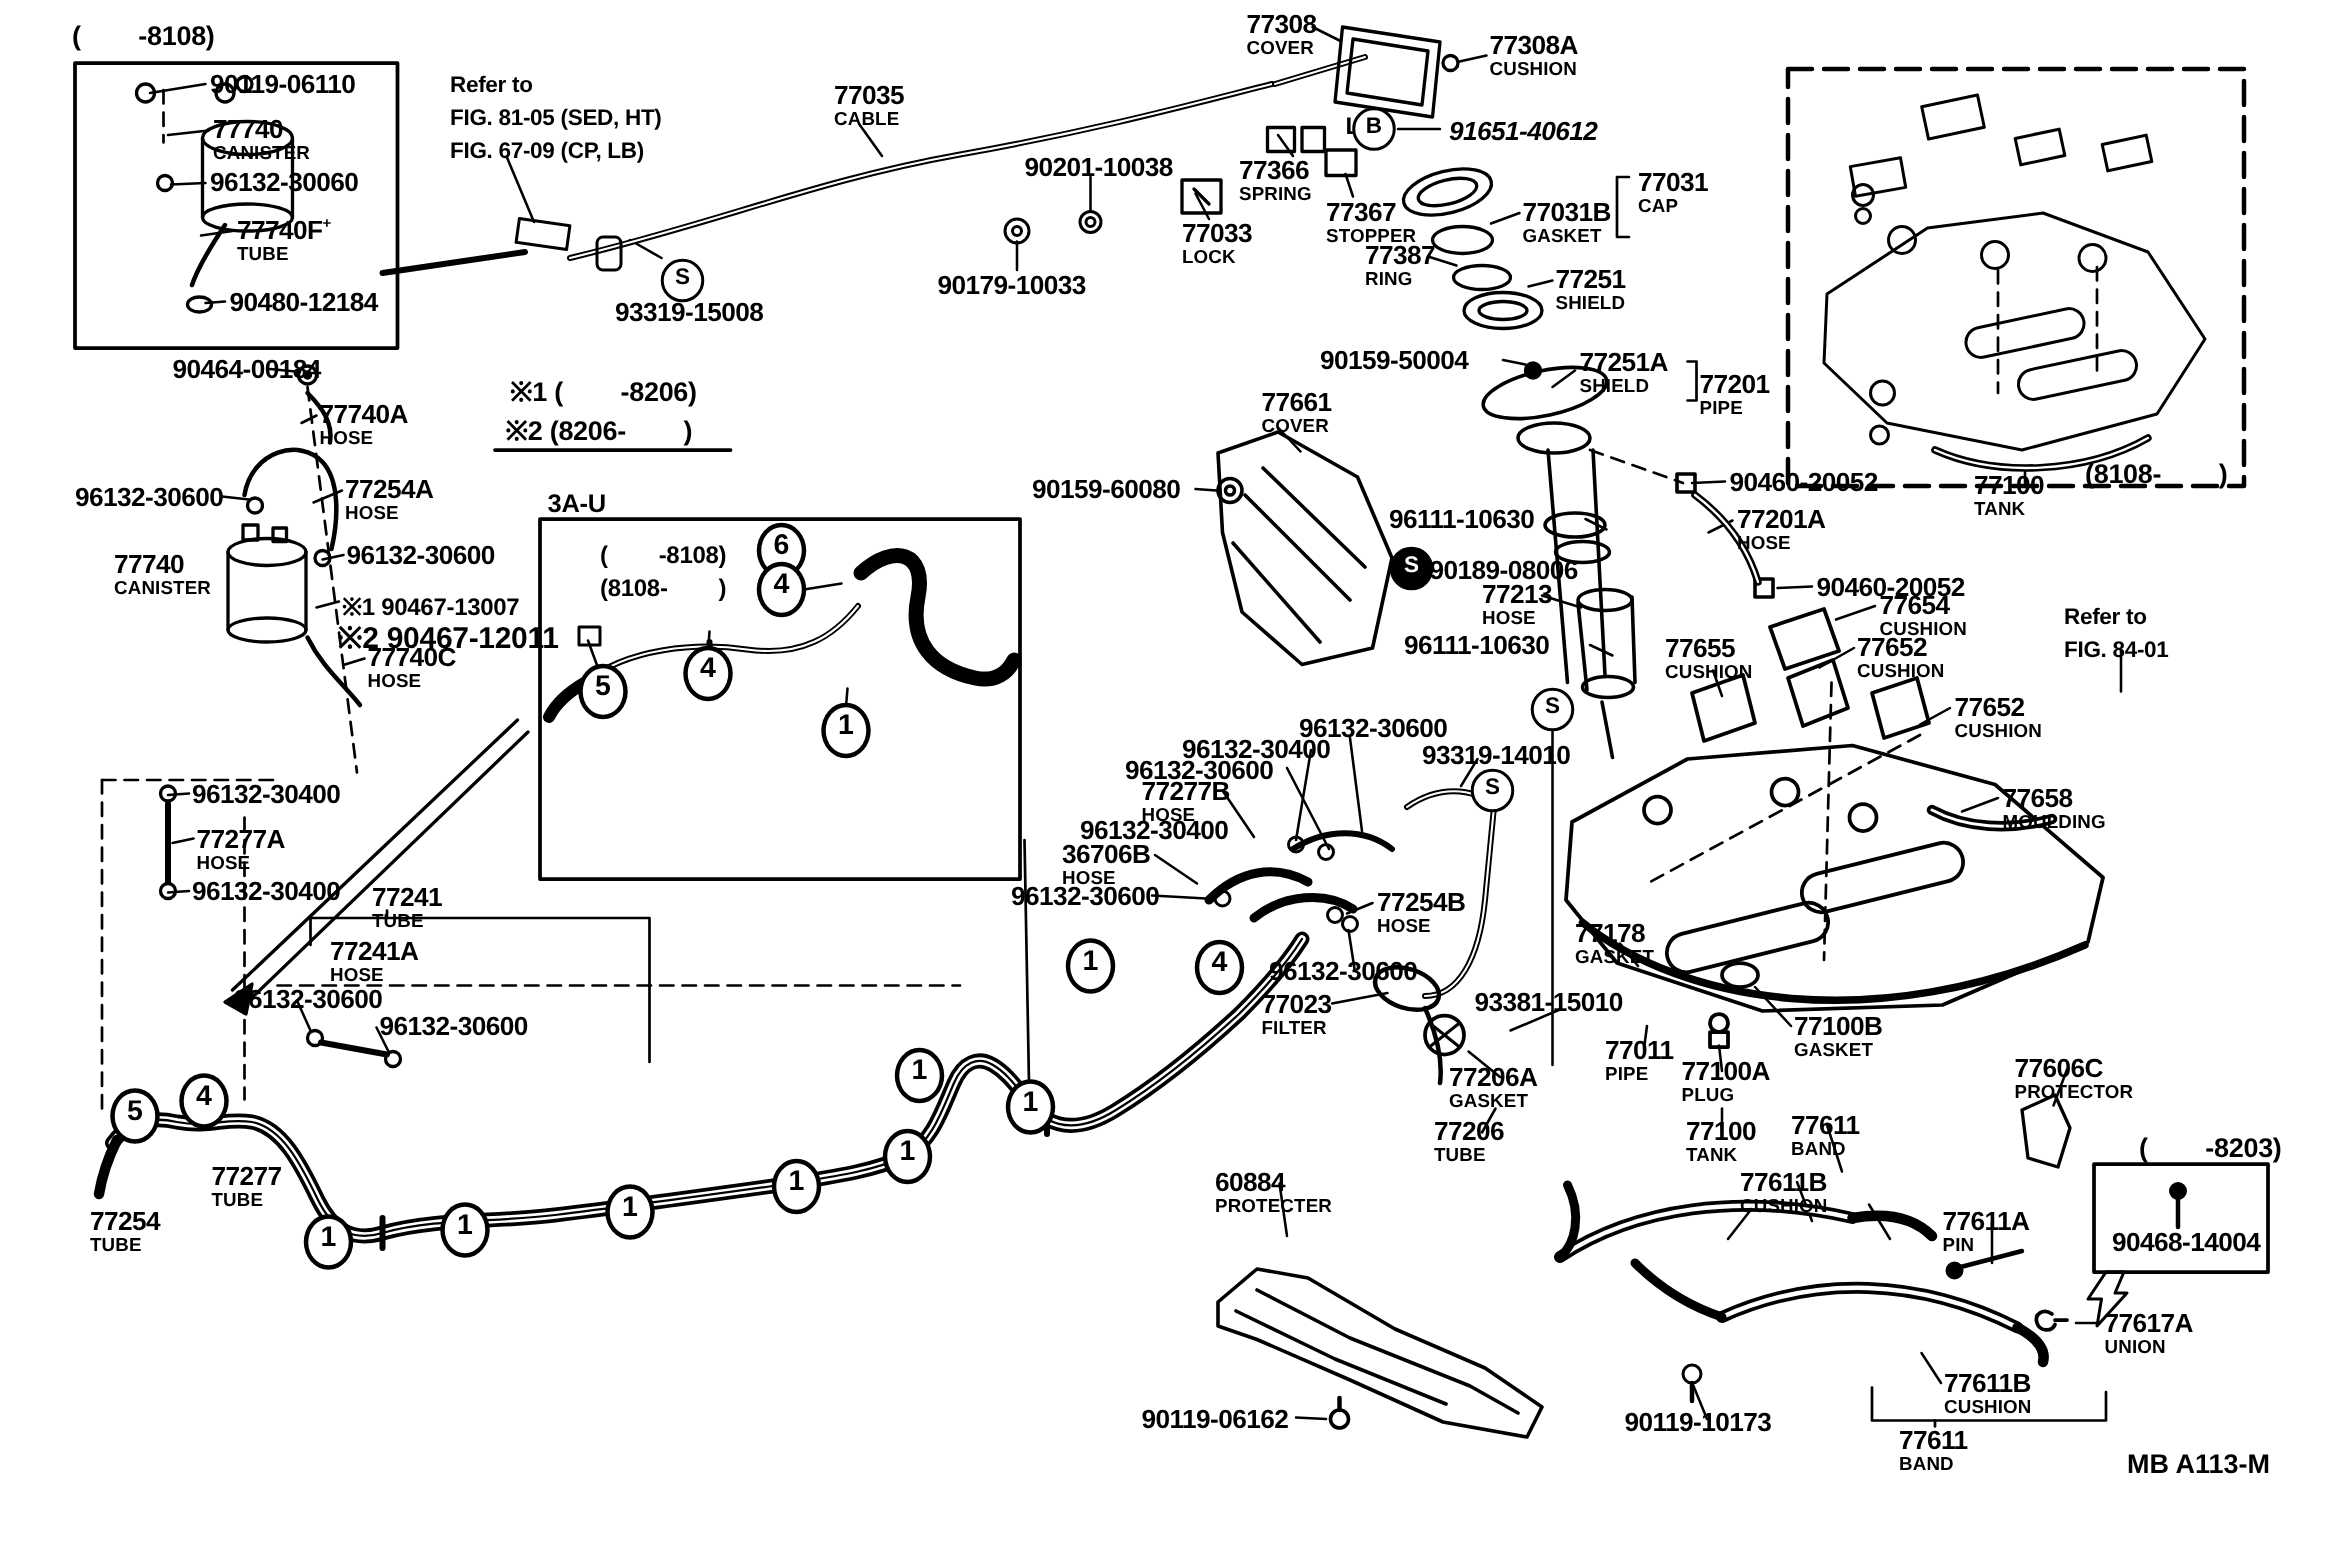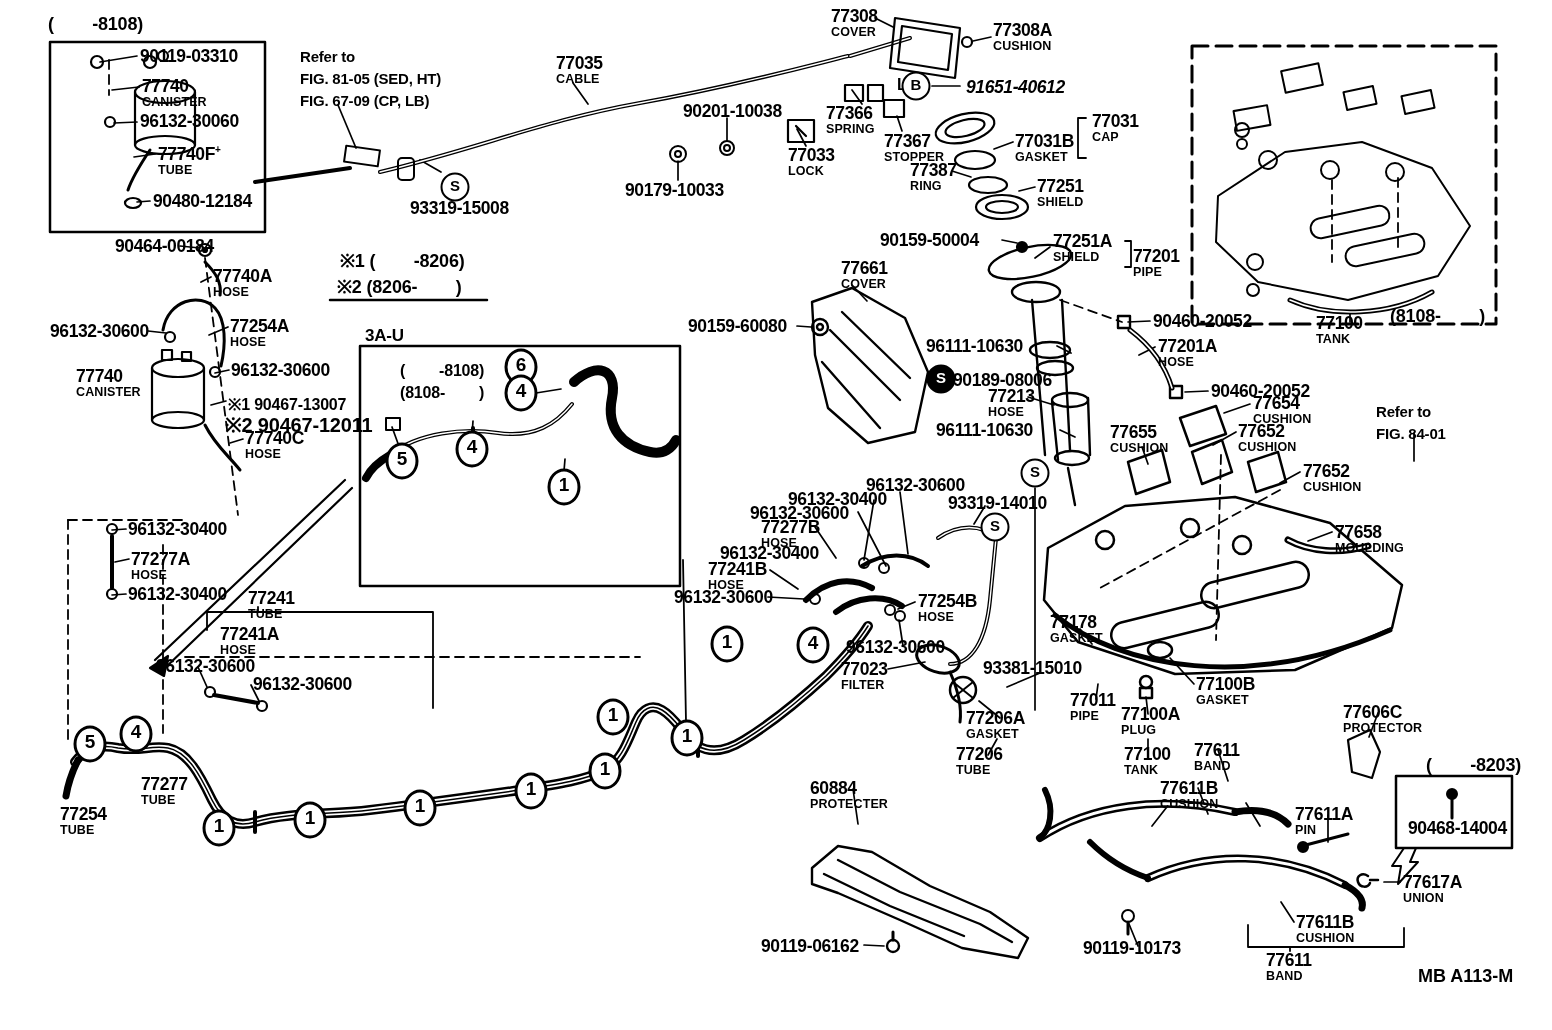--- a/index.html
+++ b/index.html
@@ -343,21 +343,21 @@
       <line x1="1370" y1="880" x2="1378" y2="880" stroke-width="2.5"></line>
       <polygon points="1404,848 1416,848 1410,862 1418,862 1398,884 1401,866 1392,866" stroke-width="2"></polygon>
       <polygon points="1348,740 1370,730 1380,752 1372,778 1352,772" stroke-width="2.2"></polygon>
       <line x1="1452" y1="792" x2="1452" y2="818" stroke-width="3"></line>
       <circle cx="1452" cy="794" r="5" fill="#000"></circle>
     </g>
   </svg>
 
   <span id="drawing-code">MB A113-M</span>
 <div class="lbl" style="left: 140px; top: 48px;">
-      <div class="num">90119-03310</div>
+      <div class="num">90119-06110</div>
     </div>
     <div class="lbl" style="left: 142px; top: 78px;">
       <div class="num">77740</div>
       <div class="desc">CANISTER</div>
     </div>
     <div class="lbl" style="left: 140px; top: 113px;">
       <div class="num">96132-30060</div>
     </div>
     <div class="lbl" style="left: 158px; top: 145px;">
       <div class="num">77740F<sup>+</sup></div>
@@ -542,21 +542,21 @@
       <div class="num">96132-30600</div>
     </div>
     <div class="lbl" style="left: 761px; top: 519px;">
       <div class="num">77277B</div>
       <div class="desc">HOSE</div>
     </div>
     <div class="lbl" style="left: 720px; top: 545px;">
       <div class="num">96132-30400</div>
     </div>
     <div class="lbl" style="left: 708px; top: 561px;">
-      <div class="num">77241B</div>
+      <div class="num">36706B</div>
       <div class="desc">HOSE</div>
     </div>
     <div class="lbl" style="left: 674px; top: 589px;">
       <div class="num">96132-30600</div>
     </div>
     <div class="lbl" style="left: 924px; top: 495px; margin-left: 24px;">
       <div class="num">93319-14010</div>
     </div>
     <div class="lbl" style="left: 918px; top: 593px;">
       <div class="num">77254B</div>

